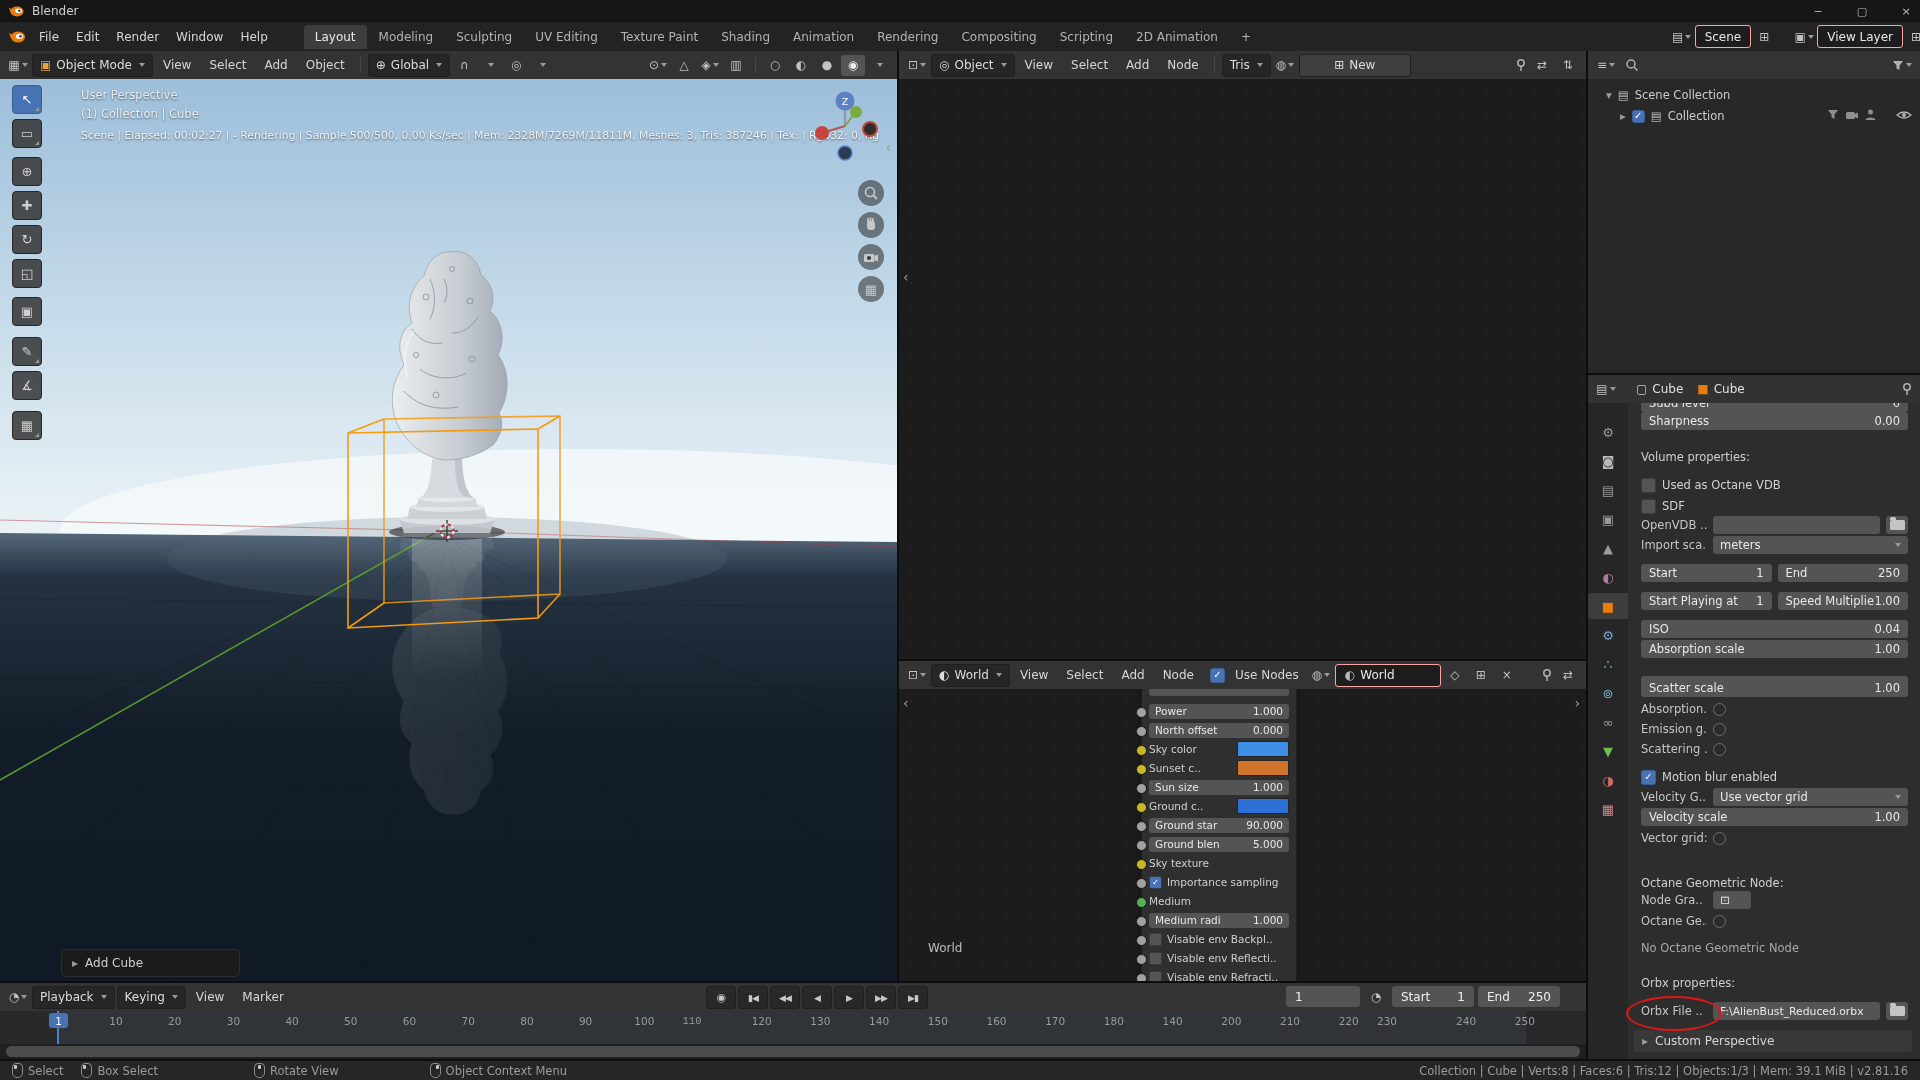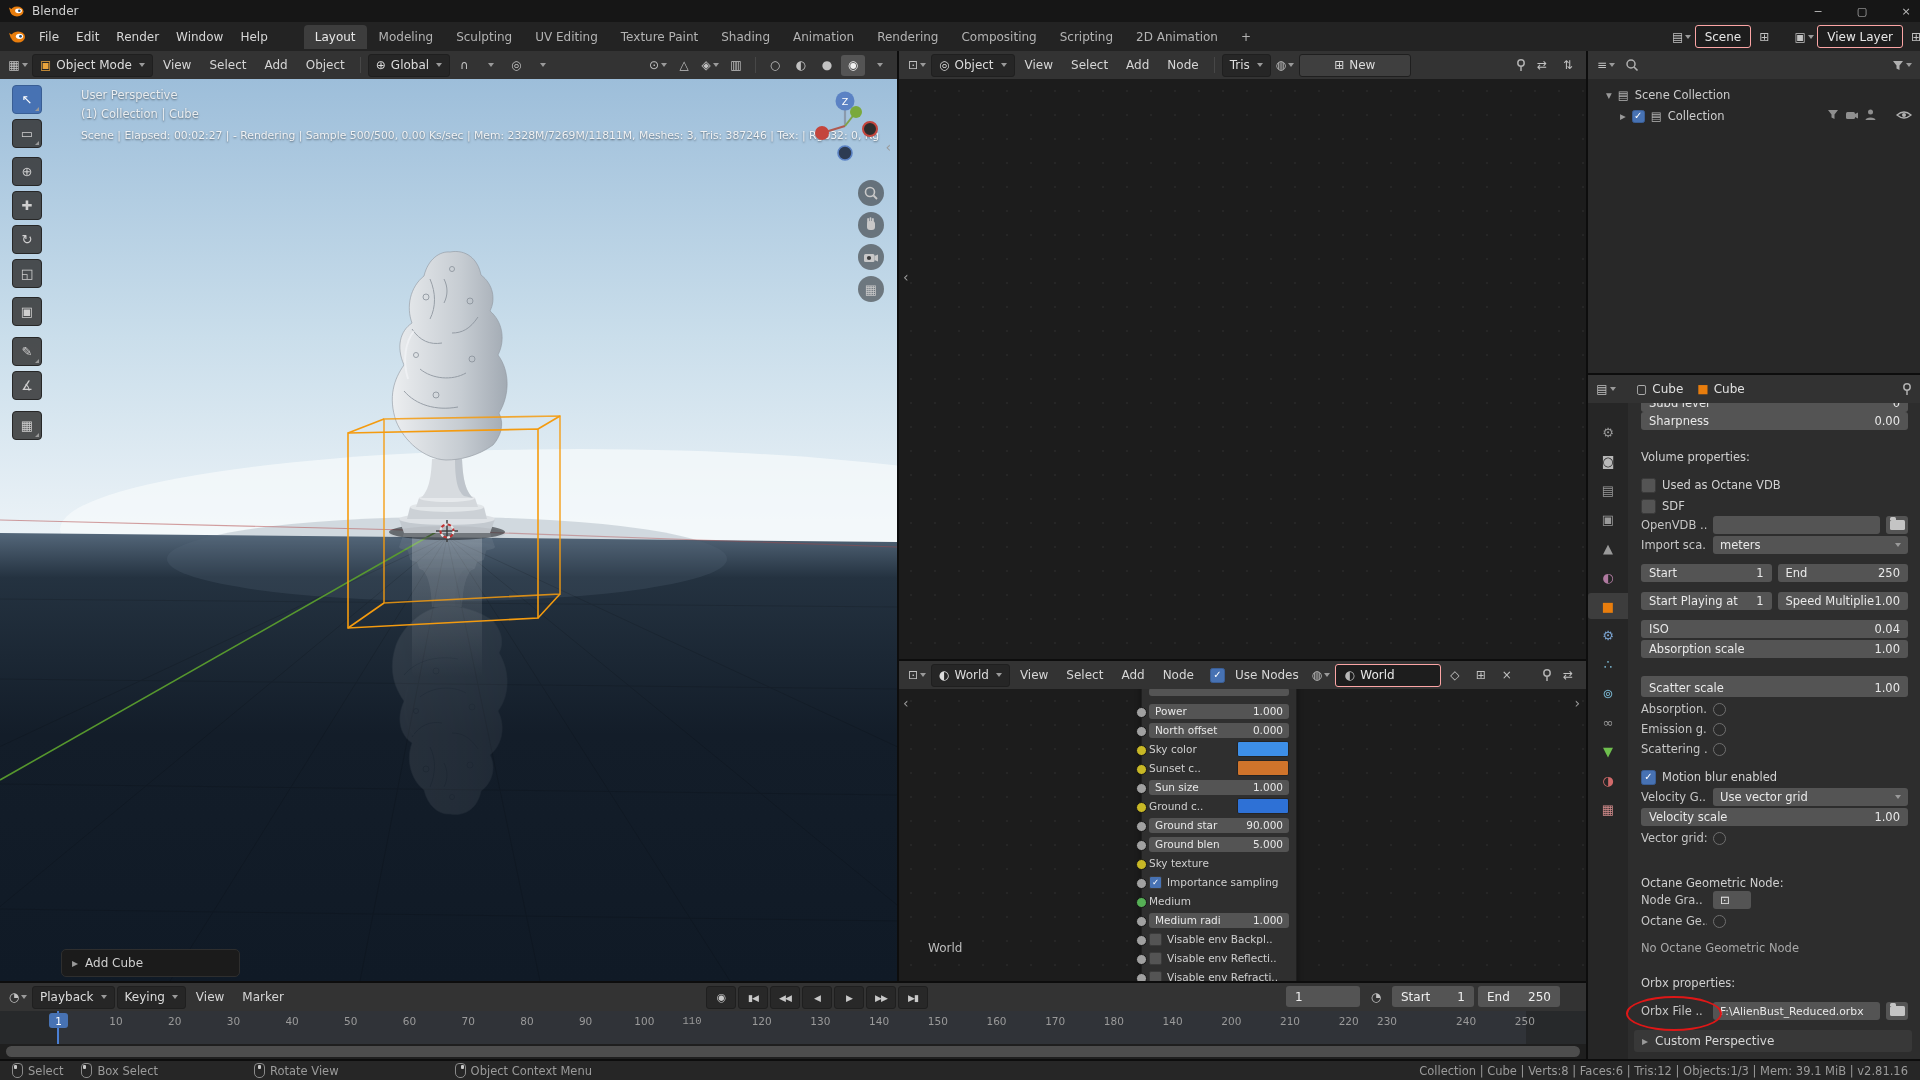--- a/index.html
+++ b/index.html
@@ -816,21 +816,21 @@
         <span>Select</span>
       </div>
     <div class="hint" style="margin-left:18px">
         <span class="mouseic mb-l"></span>
         <span>Box Select</span>
       </div>
     <div class="hint" style="margin-left:96px">
         <span class="mouseic mb-m"></span>
         <span>Rotate View</span>
       </div>
-    <div class="hint" style="margin-left:116px">
+    <div class="hint" style="margin-left:91px">
         <span class="mouseic mb-r"></span>
         <span>Object Context Menu</span>
       </div>
     <div class="spacer"></div>
     <span>Collection | Cube | Verts:8 | Faces:6 | Tris:12 | Objects:1/3 | Mem: 39.1 MiB | v2.81.16</span>
   </div>
 
 </div>
 
 </body></html>

